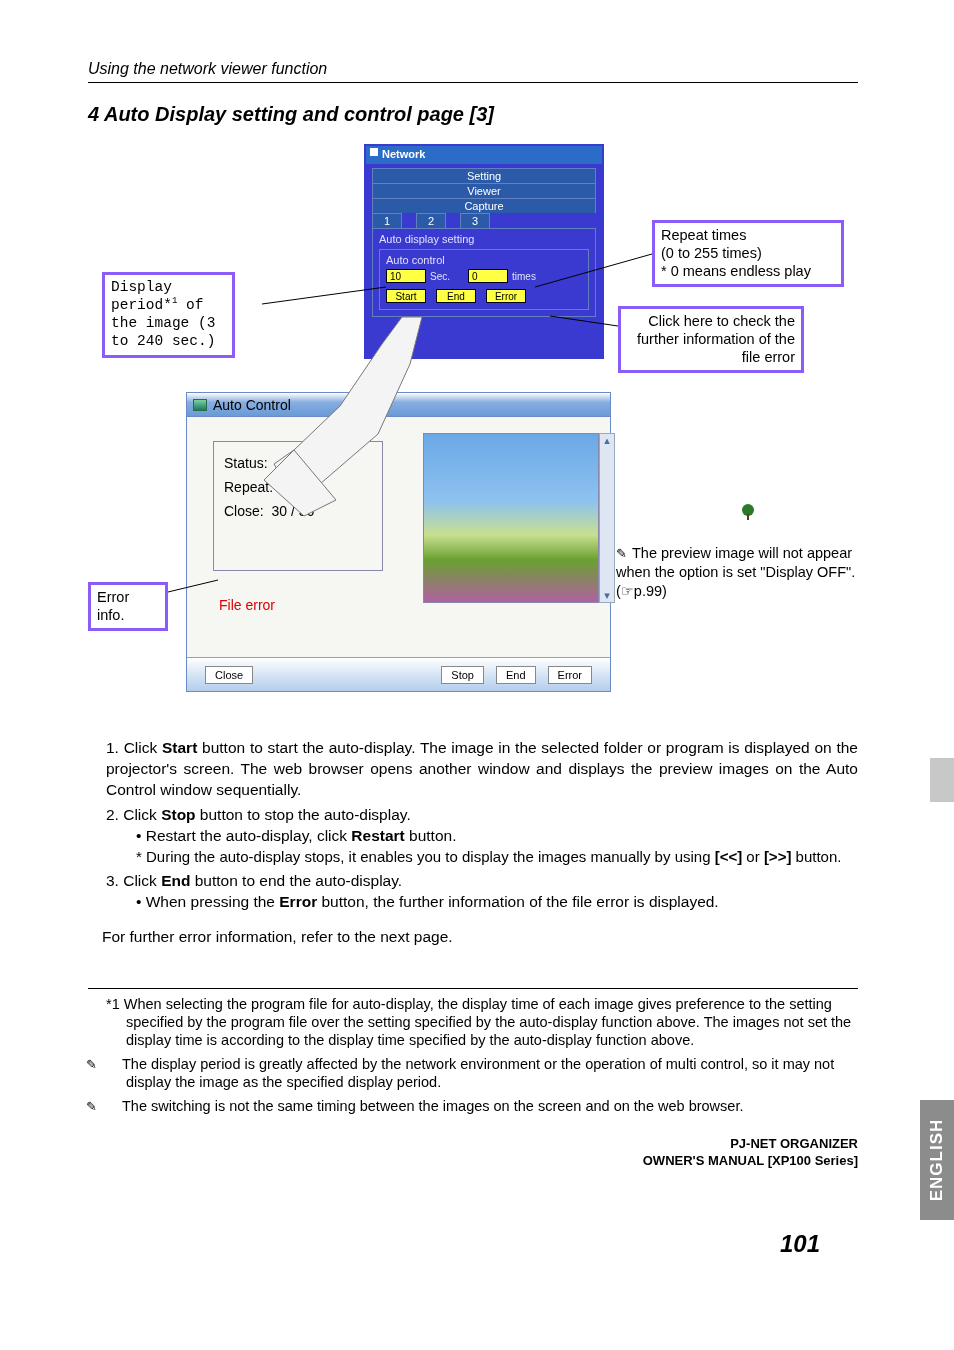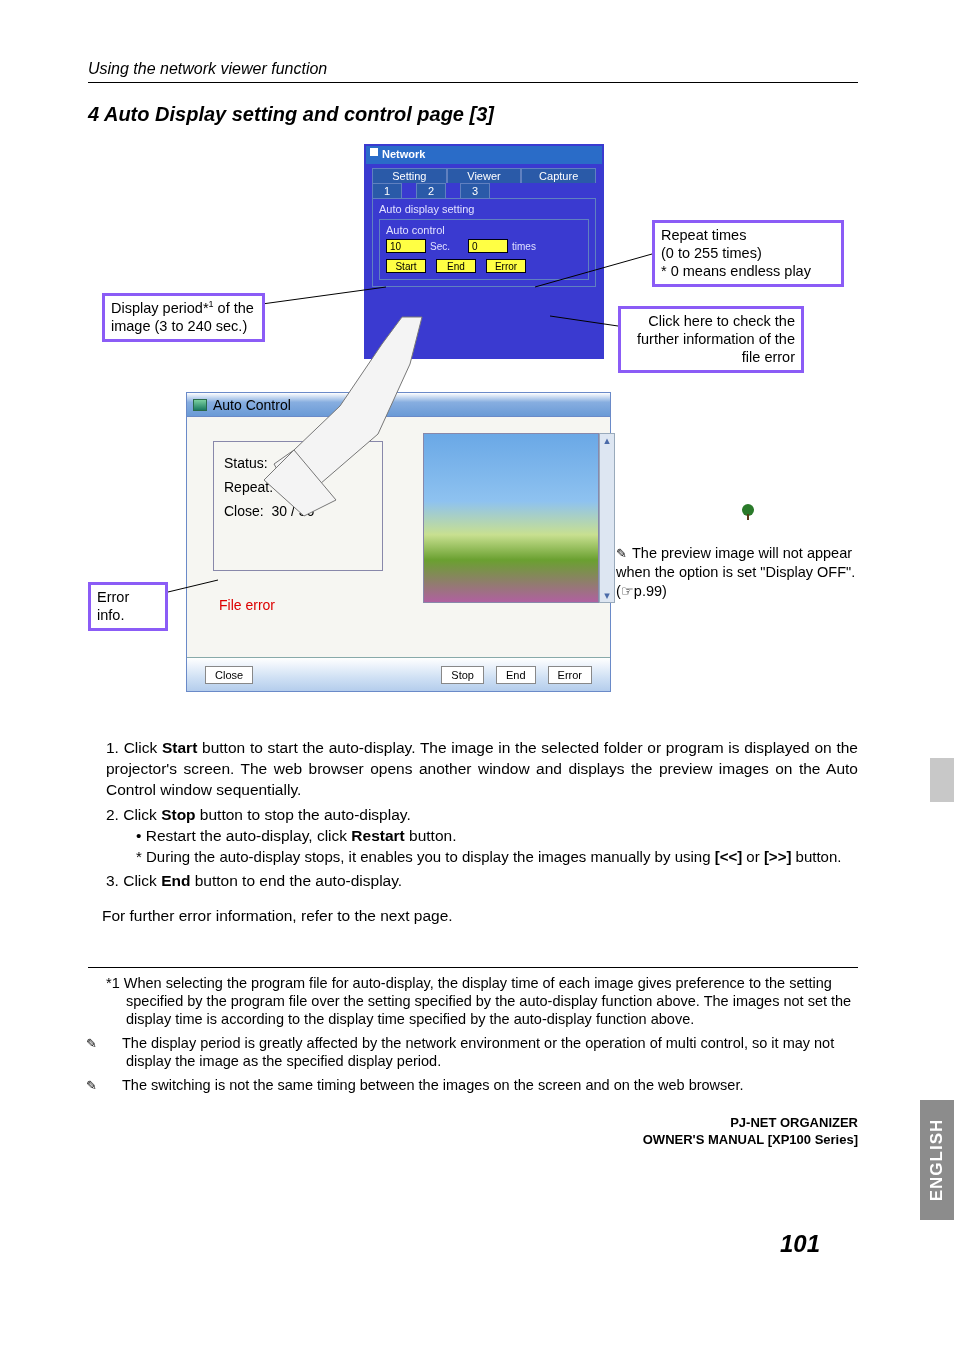--- a/index.html
+++ b/index.html
@@ -59,21 +59,21 @@
     height: 18px;
     background: #2a6cc8;
     color: #fff;
     font-size: 11px;
     font-weight: bold;
     padding: 2px 4px;
     display: flex; align-items: flex-start;
   }
   .net-titlebar .sq { width:8px; height:8px; background:#fff; margin-right:4px; display:inline-block;}
   .net-body { padding: 4px 6px 4px 6px; }
-  .tabrow { display:flex; gap:0; }
+  .tabrow { display:flex; gap:0;flex-direction:column; }
   .tab {
     flex:1;
     text-align:center;
     font-size:11px; color:#fff;
     background:#2a5aa8;
     border:1px solid #6080c0;
     padding:1px 2px;
     border-bottom:none;
   }
   .tab.num { min-width:30px; flex:0 0 30px;}
@@ -213,21 +213,21 @@
 
 <div class="page">
   <div class="running-head">Using the network viewer function</div>
   <div class="section-title">
     <span class="num">4</span>
     <span>Auto Display setting and control page [3]</span>
   </div>
 
   <div class="diagram-area">
 
-    <div class="callout" style="left:14px;top:149px;width:163px;">
+    <div class="callout" style="left:14px;top:128px;width:133px;font-family:Liberation Mono, monospace;">
       <span>Display period*</span><span class="tiny-sup">1</span><span> of the image (3 to 240 sec.)</span>
     </div>
     <div class="callout" style="left:564px;top:76px;width:192px;white-space:pre-line;">Repeat times
 (0 to 255 times)
 * 0 means endless play</div>
     <div class="callout" style="left:530px;top:162px;width:186px;text-align:right;">Click here to check the further information of the file error</div>
     <div class="callout" style="left:0;top:438px;width:80px;">Error info.</div>
 
     <div class="net-panel">
       <div class="net-titlebar">
@@ -334,20 +334,21 @@
       <li>
         <span>1. Click </span><b>Start</b><span> button to start the auto-display. The image in the selected folder or program is displayed on the projector's screen. The web browser opens another window and displays the preview images on the Auto Control window sequentially.</span>
       </li>
       <li>
         <span>2. Click </span><b>Stop</b><span> button to stop the auto-display.</span>
         <span class="sub"><span>• Restart the auto-display, click </span><b>Restart</b><span> button.</span></span>
         <span class="ast"><span>* During the auto-display stops, it enables you to display the images manually by using </span><b>[&lt;&lt;]</b><span> or </span><b>[&gt;&gt;]</b><span> button.</span></span>
       </li>
       <li>
         <span>3. Click </span><b>End</b><span> button to end the auto-display.</span>
+        <span class="sub"><span>• When pressing the </span><b>Error</b><span> button, the further information of the file error is displayed.</span></span>
       </li>
     </ol>
     <p>For further error information, refer to the next page.</p>
   </div>
 
   <div class="footrule"></div>
   <div class="footnotes">
     <div class="fn">*1 When selecting the program file for auto-display, the display time of each image gives preference to the setting specified by the program file over the setting specified by the auto-display function above. The images not set the display time is according to the display time specified by the auto-display function above.</div>
     <div class="fn"><span class="pen">✎</span><span>The display period is greatly affected by the network environment or the operation of multi control, so it may not display the image as the specified display period.</span></div>
     <div class="fn"><span class="pen">✎</span><span>The switching is not the same timing between the images on the screen and on the web browser.</span></div>

